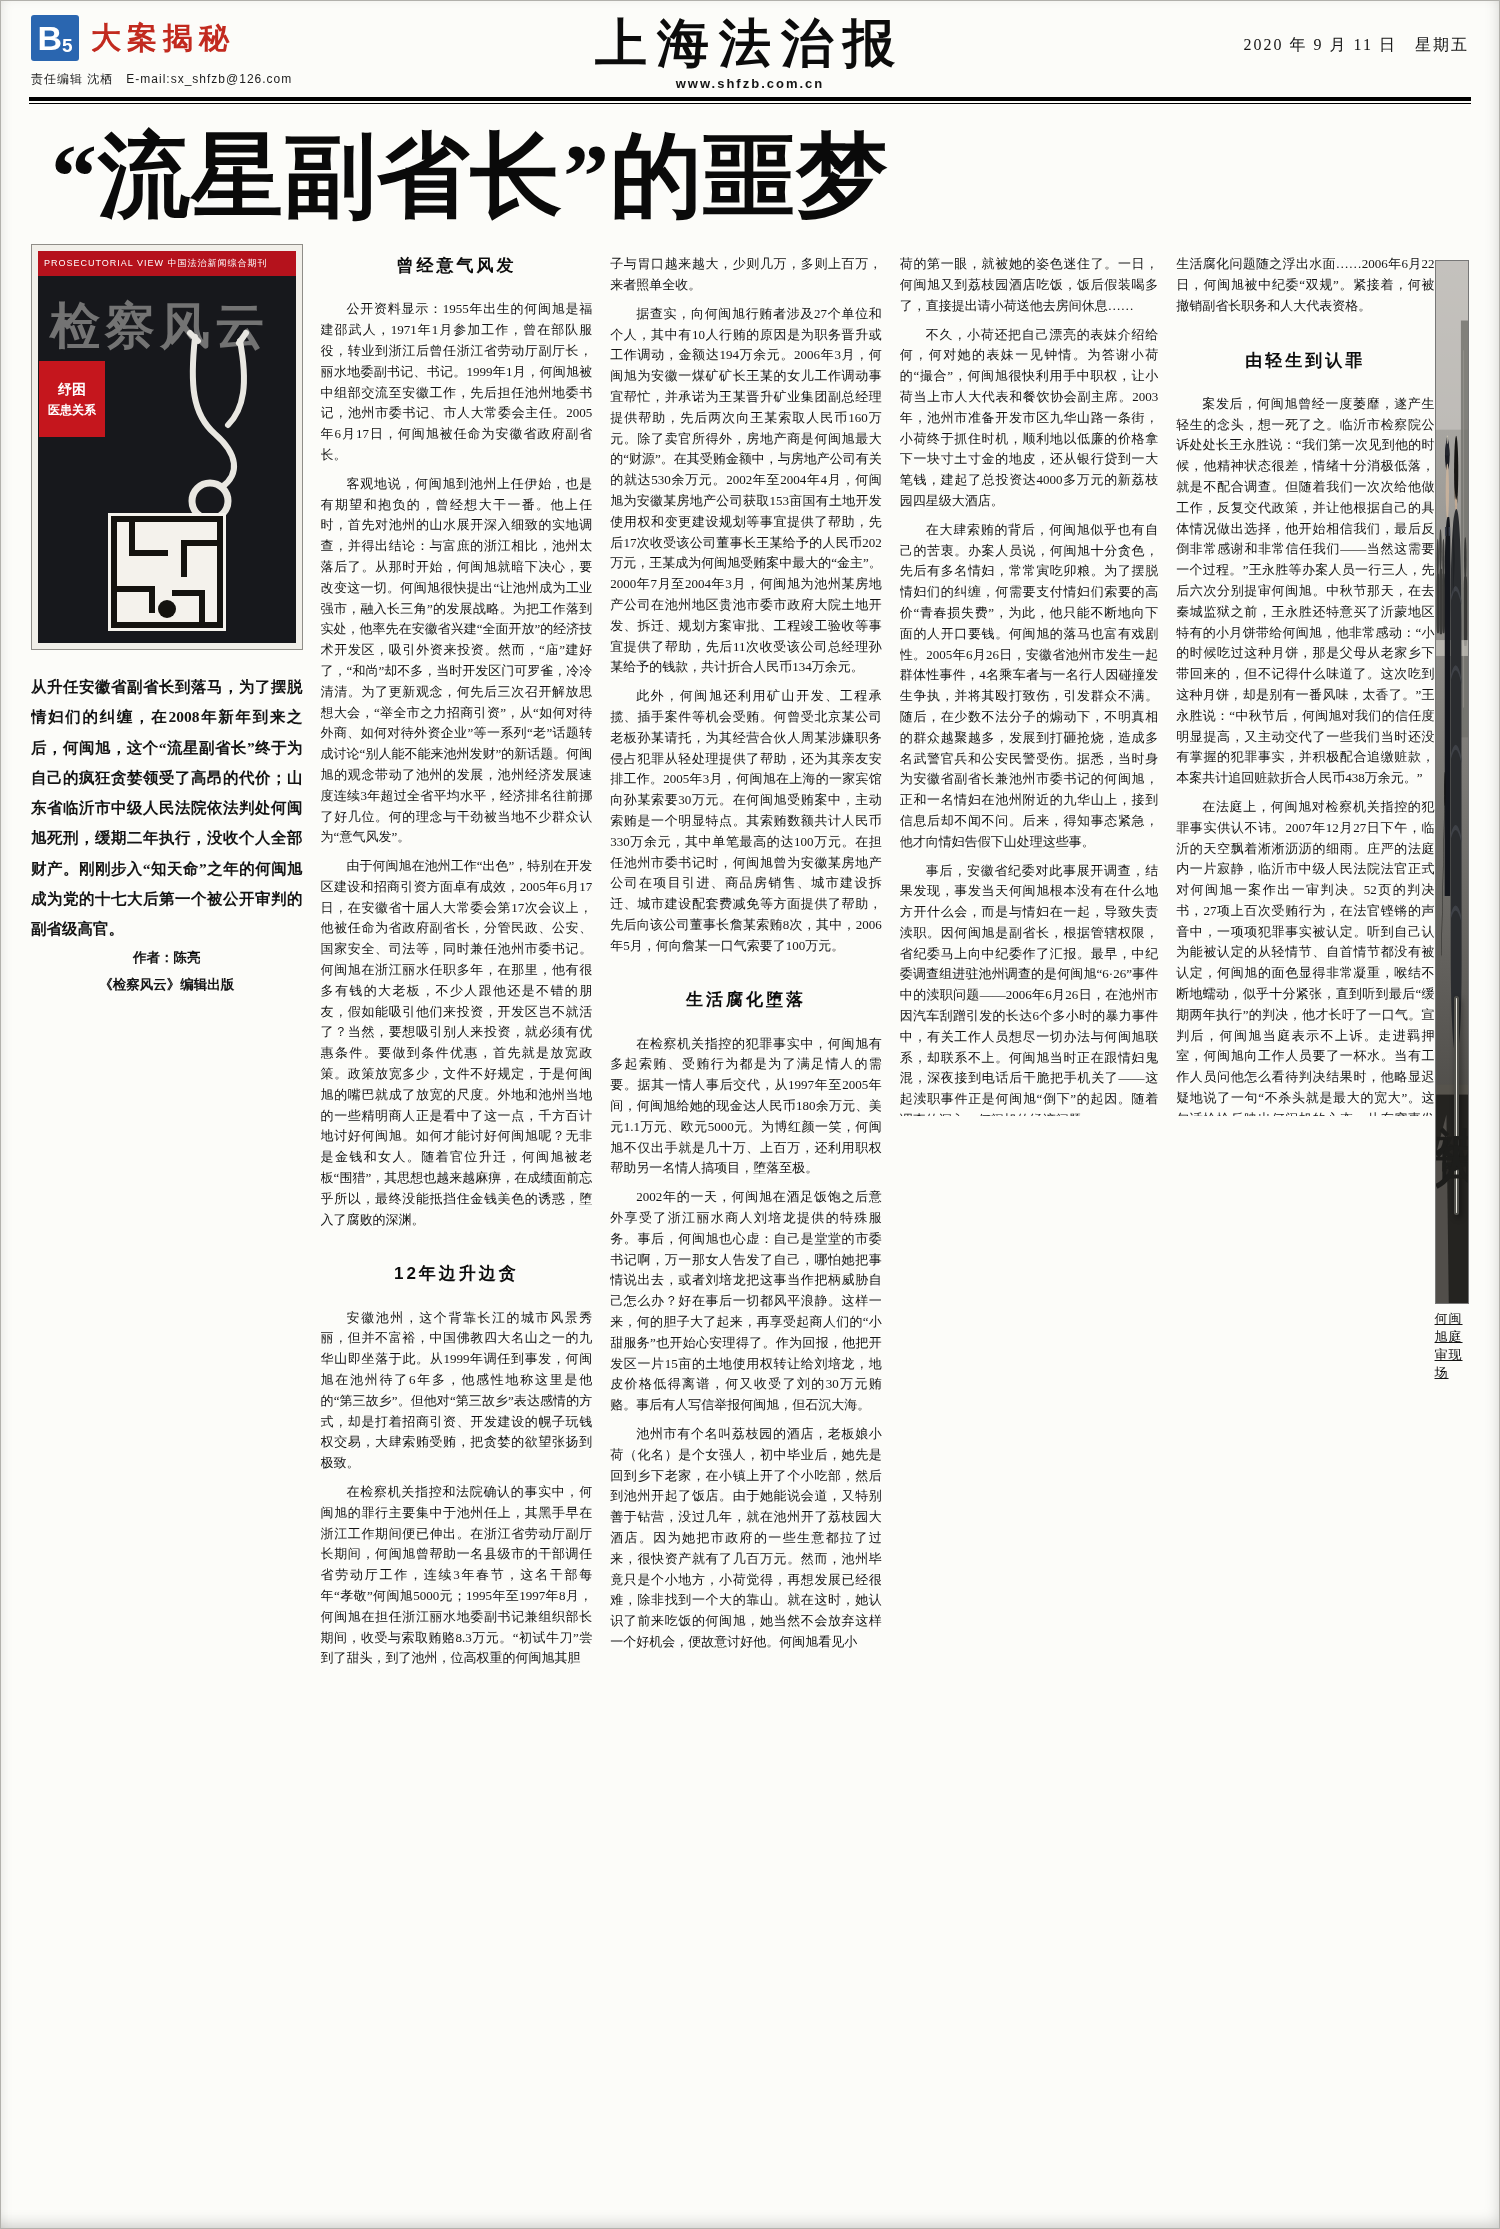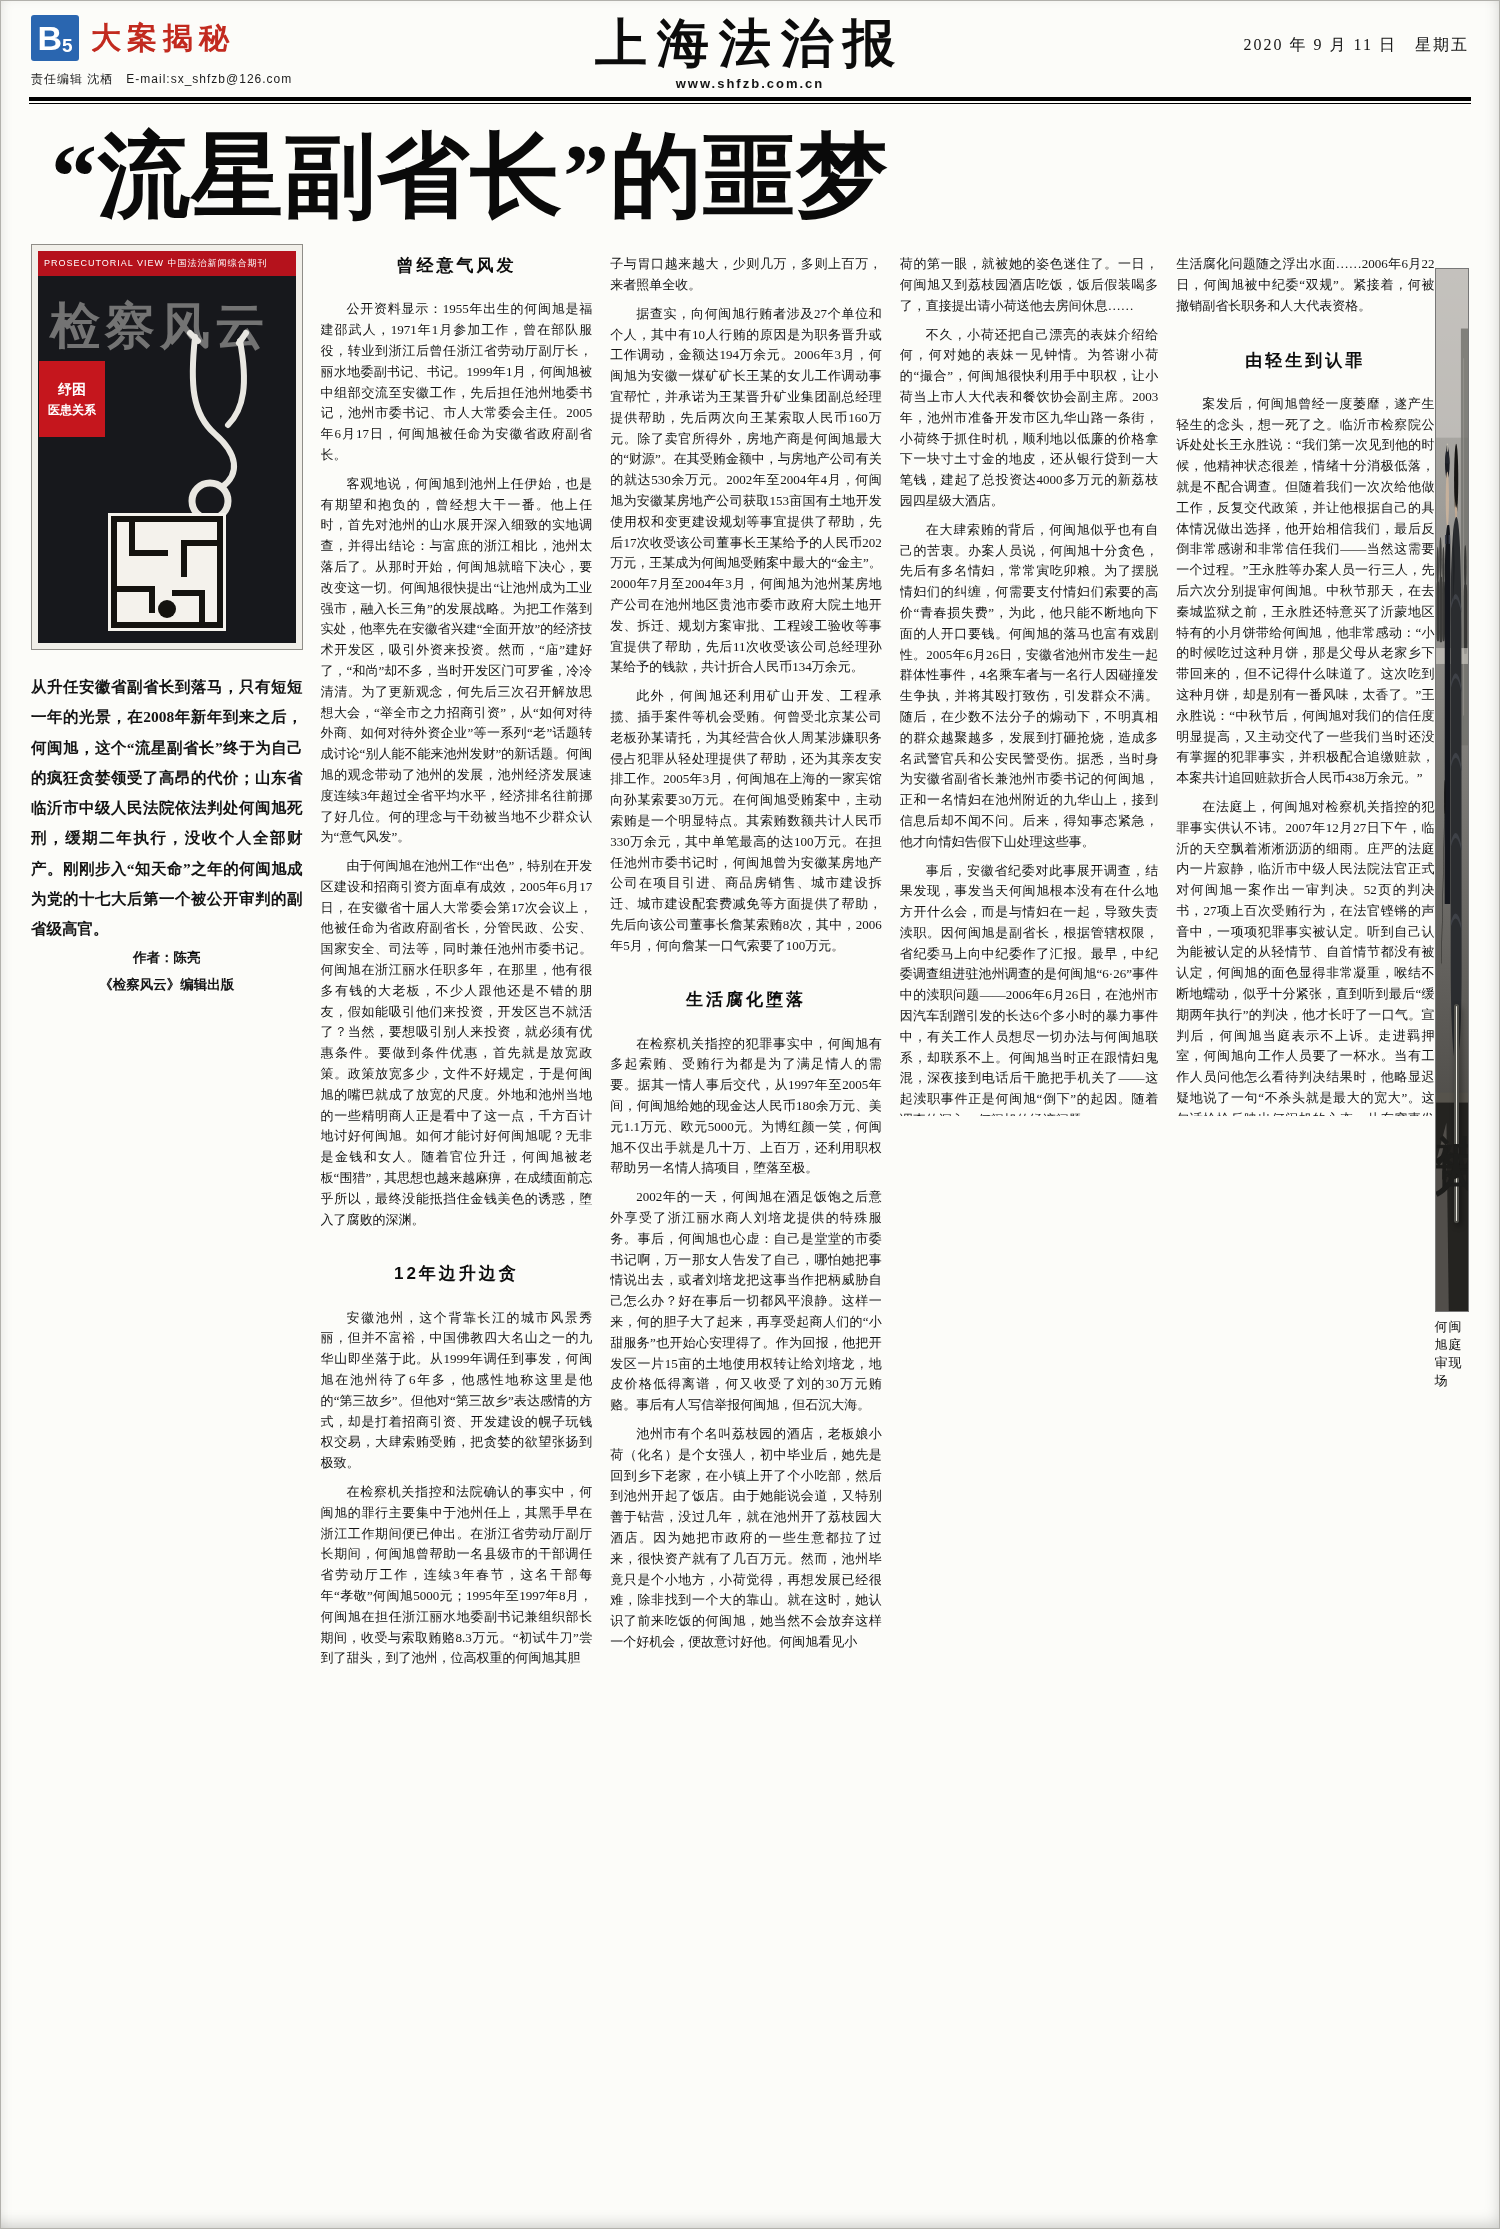--- a/index.html
+++ b/index.html
@@ -60,21 +60,21 @@
   .cover-badge { position:absolute; left:1px; top:110px; background:#c5161d; color:#fff;
     padding:18px 9px; text-align:center; font-weight:bold; line-height:1.55; font-size:14px;
     font-family:"Liberation Sans","DejaVu Sans",sans-serif; }
   .cover-badge .l2 { display:block; font-size:12px; }
   .steth { position:absolute; right:6px; top:78px; }
   .maze { position:absolute; left:50%; transform:translateX(-50%); bottom:12px;
     width:118px; height:118px; background:#f4f2ec; }
   .intro { font-weight:bold; font-size:15.5px; line-height:1.95; text-align:justify; }
   .byline { text-align:center; font-weight:bold; font-size:13.5px; line-height:2.0; }
   
-  .photo-block { margin-top:24px; }
+  .photo-block { margin-top:16px;text-decoration:underline; }
   .photo { position:relative; width:100%; height:1044px; background:#8b8985; overflow:hidden; border:1px solid #777; }
   .photo svg { display:block; width:100%; height:100%; }
   .defendant-sign {
     position:absolute; left:58%; top:70.5%; width:14%; height:21%;
     background:#eae7df; border:2px solid #50504b; border-radius:3px;
     display:flex; align-items:center; justify-content:center;
     writing-mode:vertical-rl; font-size:44px; font-weight:900; letter-spacing:10px; color:#1d1d1b;
     box-shadow:2px 3px 6px rgba(0,0,0,.45);
     font-family:"Liberation Serif","DejaVu Serif",serif;
   }
@@ -125,21 +125,21 @@
             <line x1="50" y1="4" x2="58" y2="12" stroke="#e9e7e1" stroke-width="6" stroke-linecap="round"></line>
             <line x1="106" y1="4" x2="99" y2="14" stroke="#e9e7e1" stroke-width="6" stroke-linecap="round"></line>
           </svg>
           <svg class="maze" viewBox="0 0 118 118">
             <rect x="6" y="6" width="106" height="106" fill="none" stroke="#14130f" stroke-width="6"></rect>
             <path d="M24 6 V40 H60 M112 30 H76 V64 M6 76 H44 V100 M94 112 V80 H64" fill="none" stroke="#14130f" stroke-width="6"></path>
             <circle cx="59" cy="96" r="9" fill="#14130f"></circle>
           </svg>
         </div>
       </div>
-      <p class="intro">从升任安徽省副省长到落马，只有短短一年的光景，在2008年新年到来之后，何闽旭，这个“流星副省长”终于为自己的疯狂贪婪领受了高昂的代价；山东省临沂市中级人民法院依法判处何闽旭死刑，缓期二年执行，没收个人全部财产。刚刚步入“知天命”之年的何闽旭成为党的十七大后第一个被公开审判的副省级高官。</p>
+      <p class="intro">从升任安徽省副省长到落马，为了摆脱情妇们的纠缠，在2008年新年到来之后，何闽旭，这个“流星副省长”终于为自己的疯狂贪婪领受了高昂的代价；山东省临沂市中级人民法院依法判处何闽旭死刑，缓期二年执行，没收个人全部财产。刚刚步入“知天命”之年的何闽旭成为党的十七大后第一个被公开审判的副省级高官。</p>
       <div class="byline">
         <div>作者：陈亮</div>
         <div>《检察风云》编辑出版</div>
       </div>
     </div>
 
     <div class="col">
       <h3 class="col-heading first">曾经意气风发</h3>
       <p class="body-p">公开资料显示：1955年出生的何闽旭是福建邵武人，1971年1月参加工作，曾在部队服役，转业到浙江后曾任浙江省劳动厅副厅长，丽水地委副书记、书记。1999年1月，何闽旭被中组部交流至安徽工作，先后担任池州地委书记，池州市委书记、市人大常委会主任。2005年6月17日，何闽旭被任命为安徽省政府副省长。</p>
       <p class="body-p">客观地说，何闽旭到池州上任伊始，也是有期望和抱负的，曾经想大干一番。他上任时，首先对池州的山水展开深入细致的实地调查，并得出结论：与富庶的浙江相比，池州太落后了。从那时开始，何闽旭就暗下决心，要改变这一切。何闽旭很快提出“让池州成为工业强市，融入长三角”的发展战略。为把工作落到实处，他率先在安徽省兴建“全面开放”的经济技术开发区，吸引外资来投资。然而，“庙”建好了，“和尚”却不多，当时开发区门可罗雀，冷冷清清。为了更新观念，何先后三次召开解放思想大会，“举全市之力招商引资”，从“如何对待外商、如何对待外资企业”等一系列“老”话题转成讨论“别人能不能来池州发财”的新话题。何闽旭的观念带动了池州的发展，池州经济发展速度连续3年超过全省平均水平，经济排名往前挪了好几位。何的理念与干劲被当地不少群众认为“意气风发”。</p>

